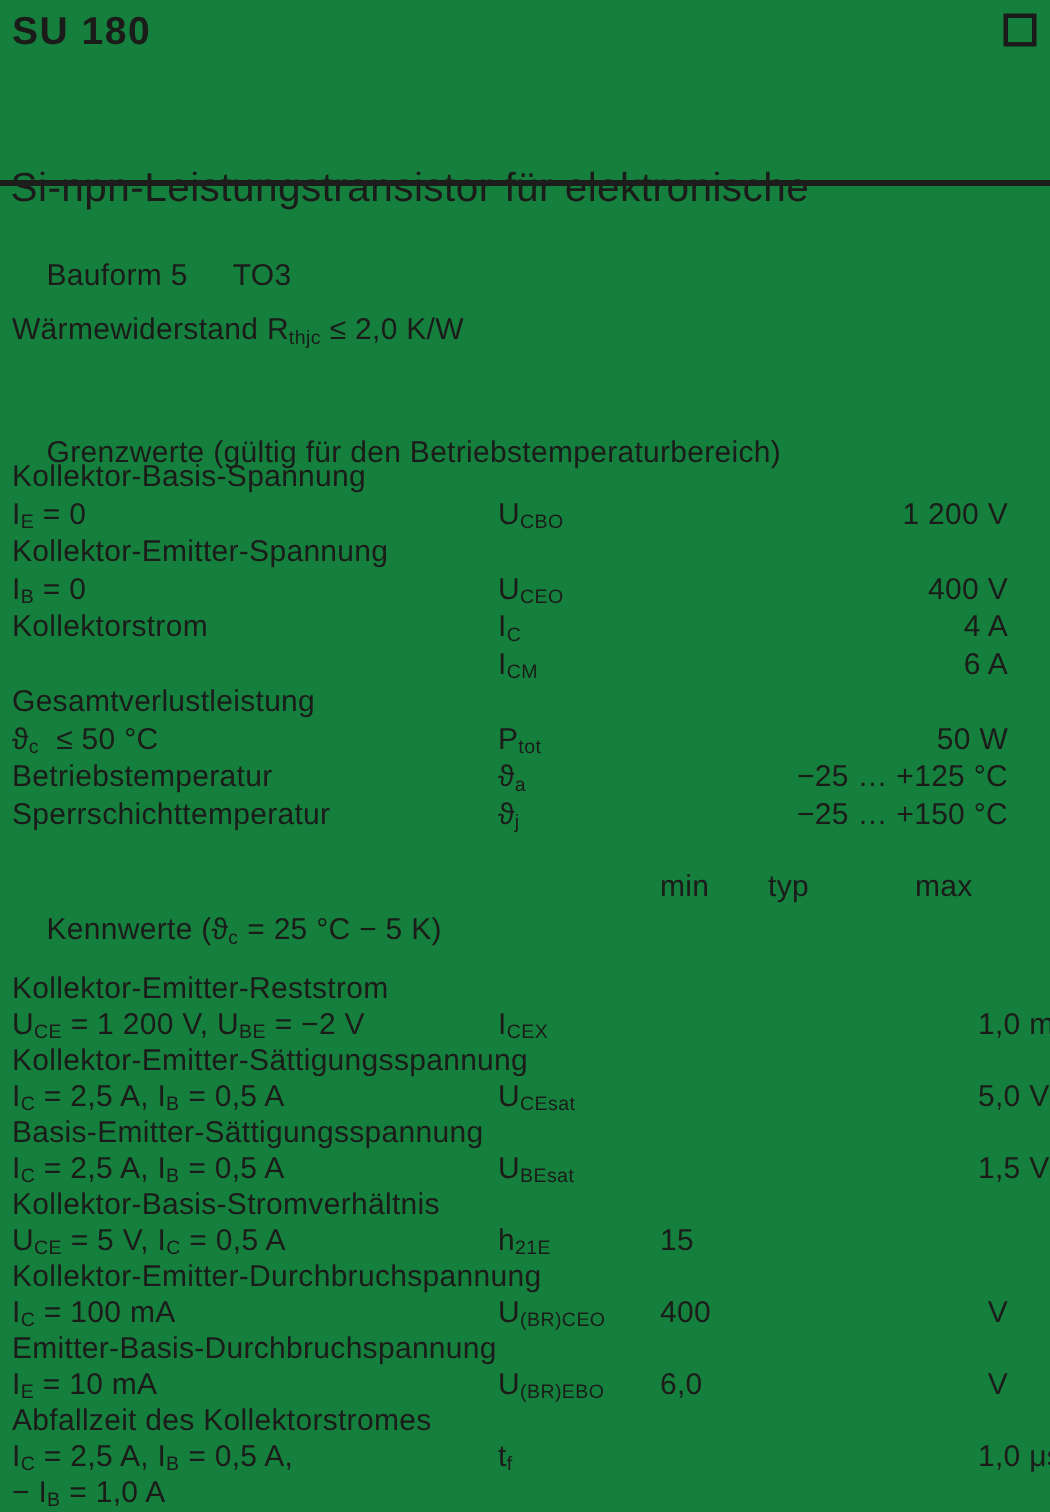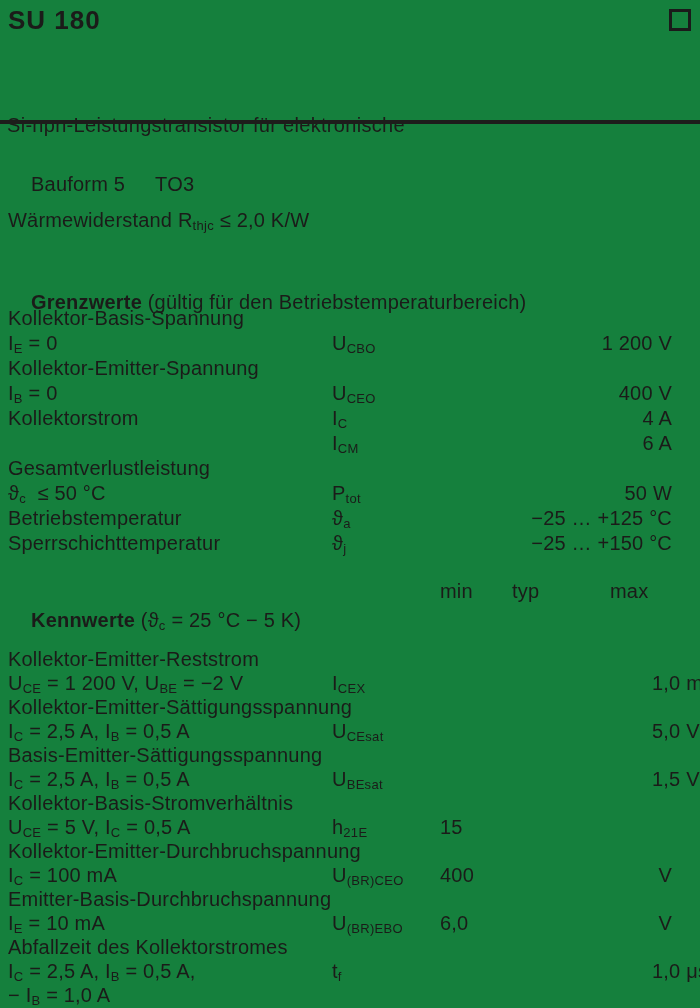--- a/index.html
+++ b/index.html
@@ -7,29 +7,29 @@
     width:700px;height:1008px;
     background:#f6f5f1;
     font-family:"Liberation Sans","DejaVu Sans",sans-serif;
     color:#1b1b19;
   }
   .page{position:relative;width:700px;height:1008px;background:#15803d;overflow:hidden;
         font-size:20px;letter-spacing:0.2px;}
   
   .title{position:absolute;left:8px;top:5px;margin:0;font-size:26px;font-weight:700;letter-spacing:1px;}
   .corner-box{position:absolute;left:669px;top:9px;width:16px;height:16px;border:3px solid #1a1a1a;background:transparent;}
-  .subtitle{position:absolute;left:7px;top:40px;font-size:20px;line-height:34px;letter-spacing:0.3px;white-space:pre;}
+  .subtitle{position:absolute;left:7px;top:40px;font-size:27px;line-height:34px;letter-spacing:0.3px;white-space:pre;}
   .rule{position:absolute;left:0;top:120px;width:700px;height:4px;background:#1d1d1b;}
   
   .bauform{position:absolute;left:8px;top:150px;white-space:pre;}
   .pkg{margin-left:30px;}
   .thermal{position:absolute;left:8px;top:209px;white-space:pre;}
   
   .sec-head{white-space:pre;}
-  .sec-head b{font-weight:700;}
+  .sec-head b{font-weight:400;}
   .grenz-head{position:absolute;left:8px;top:268px;}
   .kenn-head{position:absolute;left:8px;top:586px;}
   
   .k-cols{position:absolute;left:8px;top:580px;width:692px;height:24px;}
   .col-min{position:absolute;left:432px;}
   .col-typ{position:absolute;left:504px;}
   .col-max{position:absolute;left:602px;}
   
   .g-table{position:absolute;left:8px;top:307px;width:692px;}
   .g-row{position:relative;height:25px;}

